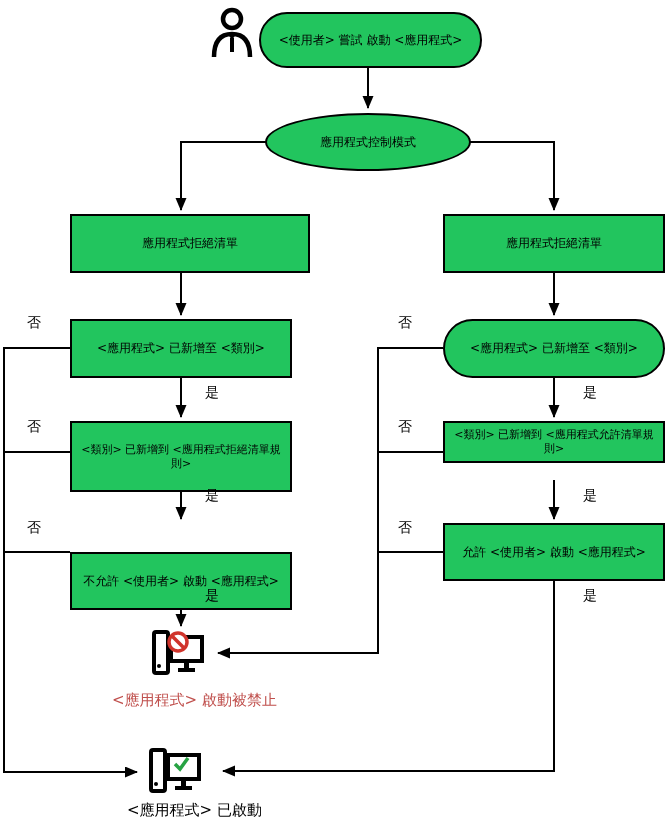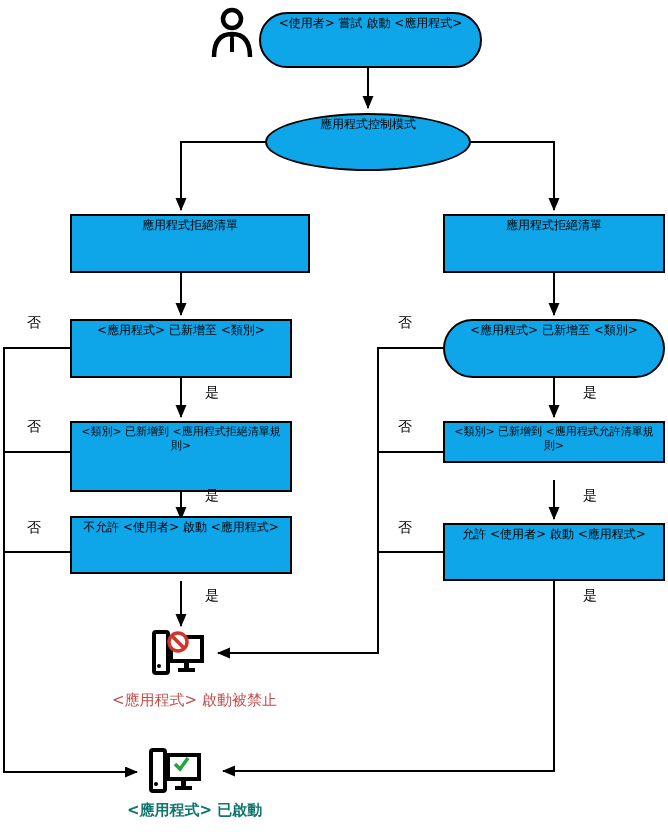--- a/index.html
+++ b/index.html
@@ -2,33 +2,33 @@
 <html><head>
 <meta charset="utf-8">
 <style>
   html,body{margin:0;padding:0;background:#fff;}
   .canvas{
     position:relative;width:668px;height:832px;background:#ffffff;overflow:hidden;
     font-family:"DejaVu Sans","Liberation Sans",sans-serif;color:#000;
   }
   .layer{position:absolute;left:0;top:0;width:668px;height:832px;}
   .node{
-    position:absolute;box-sizing:border-box;background:#0ea5e9;border:2px solid #000;
-    display:flex;align-items:flex-start;justify-content:center;text-align:center;
+    position:absolute;box-sizing:border-box;background:#22c55e;border:2px solid #000;
+    display:flex;align-items:center;justify-content:center;text-align:center;
     font-size:12px;line-height:1.25;padding:2px 6px;z-index:2;
   }
   .terminator{border-radius:28px;}
   .ellipse{border-radius:50%;}
   .stadium{border-radius:30px;}
   .edge-label{
     position:absolute;font-size:14px;color:#000;z-index:3;background:transparent;
   }
   .result-text{position:absolute;font-size:15px;z-index:3;white-space:nowrap;}
   .result-blocked{color:#c0504d;text-align:right;}
-  .result-started{color:#0f766e;font-weight:bold;}
+  .result-started{color:#000000;}
   .icon{position:absolute;z-index:4;}
 </style>
 </head>
 <body>
 
 <div class="canvas">
 
   <svg class="layer" width="668" height="832" viewBox="0 0 668 832">
     <defs>
       <marker id="ah" markerUnits="userSpaceOnUse" markerWidth="14" markerHeight="12" refX="12" refY="5.5" orient="auto">
@@ -88,21 +88,21 @@
   </div>
 
   <div class="node" style="left:70px;top:421px;width:222px;height:71px;font-size:11px">
     <span>&lt;類別&gt; 已新增到 &lt;應用程式拒絕清單規則&gt;</span>
   </div>
 
   <div class="node" style="left:443px;top:421px;width:222px;height:42px;font-size:11px">
     <span>&lt;類別&gt; 已新增到 &lt;應用程式允許清單規則&gt;</span>
   </div>
 
-  <div class="node" style="left:70px;top:516px;width:222px;height:58px">
+  <div class="node" style="left:70px;top:552px;width:222px;height:58px">
     <span>不允許 &lt;使用者&gt; 啟動 &lt;應用程式&gt;</span>
   </div>
 
   <div class="node" style="left:443px;top:523px;width:222px;height:58px">
     <span>允許 &lt;使用者&gt; 啟動 &lt;應用程式&gt;</span>
   </div>
 
   <span class="edge-label" style="left:27px;top:314px">否</span>
   <span class="edge-label" style="left:27px;top:418px">否</span>
   <span class="edge-label" style="left:27px;top:519px">否</span>

